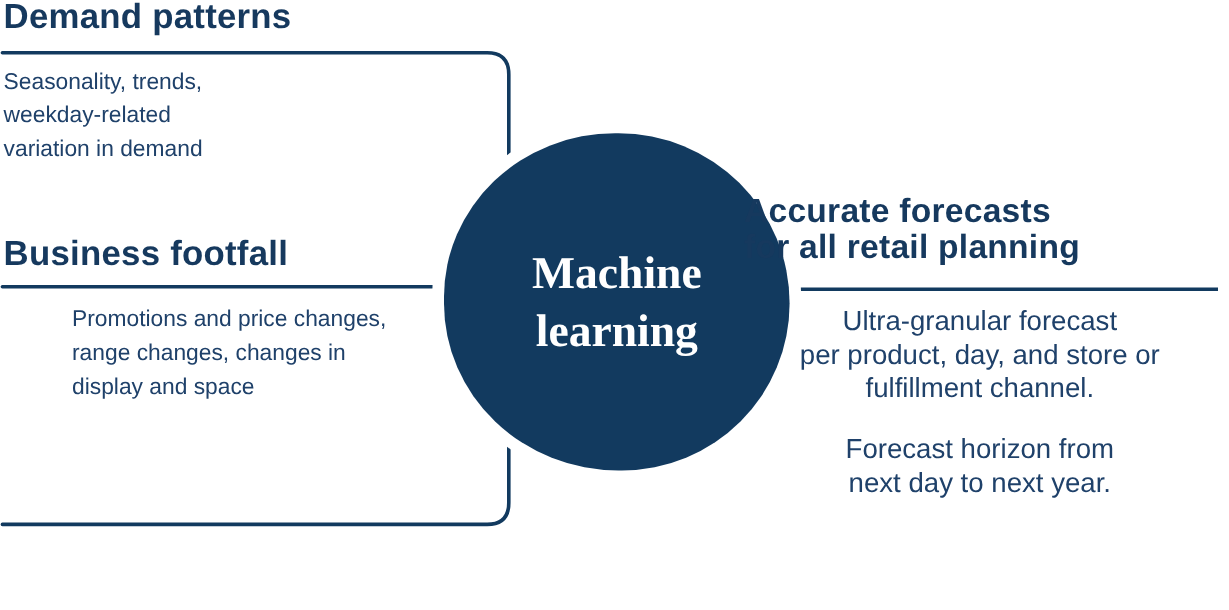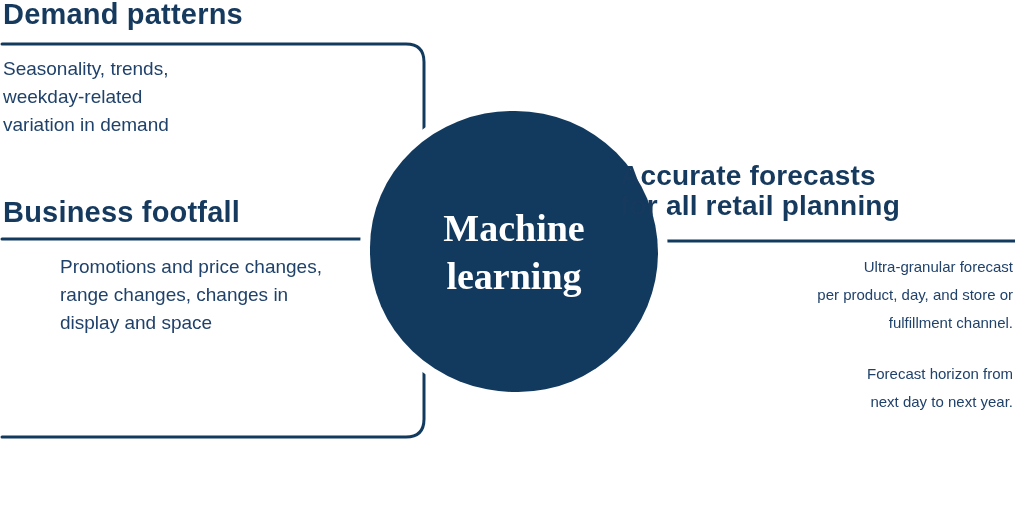--- a/index.html
+++ b/index.html
@@ -39,24 +39,24 @@
     color: #1F416A;
   }
   .out-title {
     font-size: 28px;
     line-height: 30px;
     font-weight: 700;
     letter-spacing: 0.2px;
     color: #16395E;
   }
   .out-desc {
-    font-size: 15px;
+    font-size: 23px;
     line-height: 28px;
     font-weight: 400;
-    text-align: right;
+    text-align: center;
     color: #1F416A;
   }
   .circle {
     position: absolute;
     left: 370px;
     top: 111px;
     width: 288px;
     height: 281px;
     background: #123A5F;
     border-radius: 50% 50% 49% 51% / 49% 51% 50% 50%;

